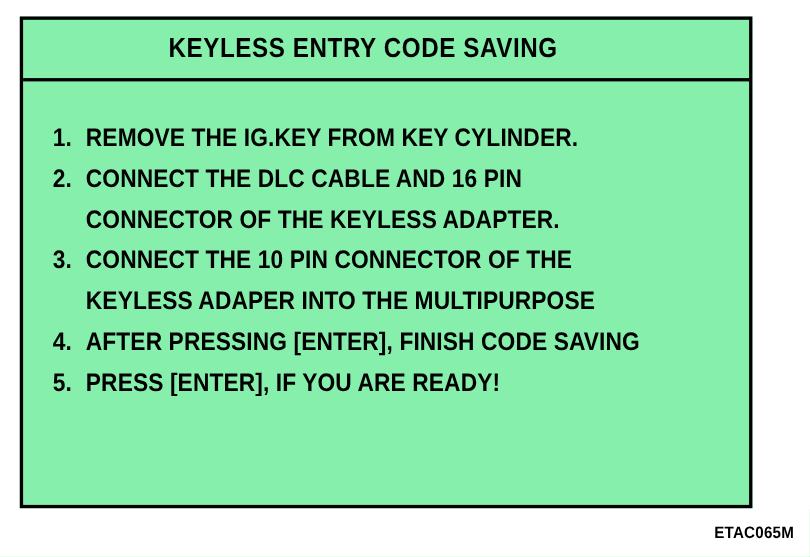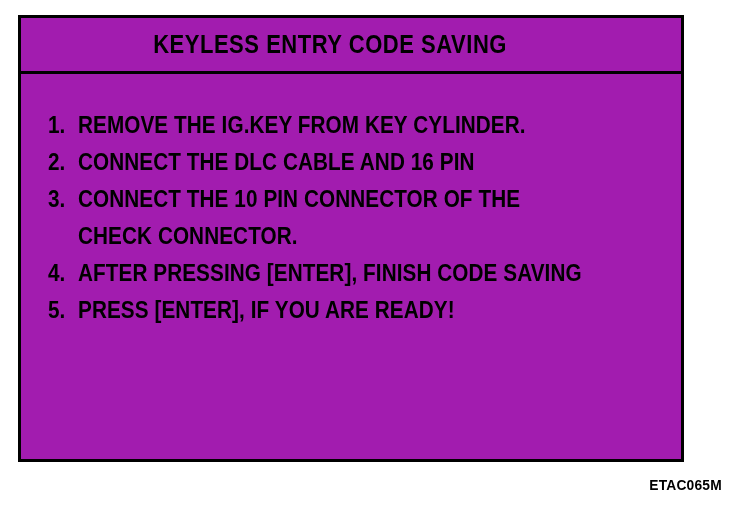--- a/index.html
+++ b/index.html
@@ -20,21 +20,21 @@
 
   
   #panel {
     position: absolute;
     left: 18px;
     top: 15px;
     width: 666px;
     height: 447px;
     box-sizing: border-box;
     border: 3px solid #000000;
-    background: #a21caf;
+    background: #86efac;
   }
 
   
   #header {
     position: absolute;
     left: 0;
     top: 0;
     right: 0;
     height: 56px;
     box-sizing: border-box;
@@ -113,27 +113,31 @@
   <div id="body">
 
   <div class="line">
         <span class="num">1.</span>
         <span class="txt">REMOVE THE IG.KEY FROM KEY CYLINDER.</span>
       </div>
       <div class="line">
         <span class="num">2.</span>
         <span class="txt">CONNECT THE DLC CABLE AND 16 PIN</span>
       </div>
+      <div class="line cont">
+        <span class="num"></span>
+        <span class="txt">CONNECTOR OF THE KEYLESS ADAPTER.</span>
+      </div>
       <div class="line">
         <span class="num">3.</span>
         <span class="txt">CONNECT THE 10 PIN CONNECTOR OF THE</span>
       </div>
       <div class="line cont">
         <span class="num"></span>
-        <span class="txt">CHECK CONNECTOR.</span>
+        <span class="txt">KEYLESS ADAPER INTO THE MULTIPURPOSE</span>
       </div>
       <div class="line">
         <span class="num">4.</span>
         <span class="txt">AFTER PRESSING [ENTER], FINISH CODE SAVING</span>
       </div>
       <div class="line">
         <span class="num">5.</span>
         <span class="txt">PRESS [ENTER], IF YOU ARE READY!</span>
       </div>
     </div>

